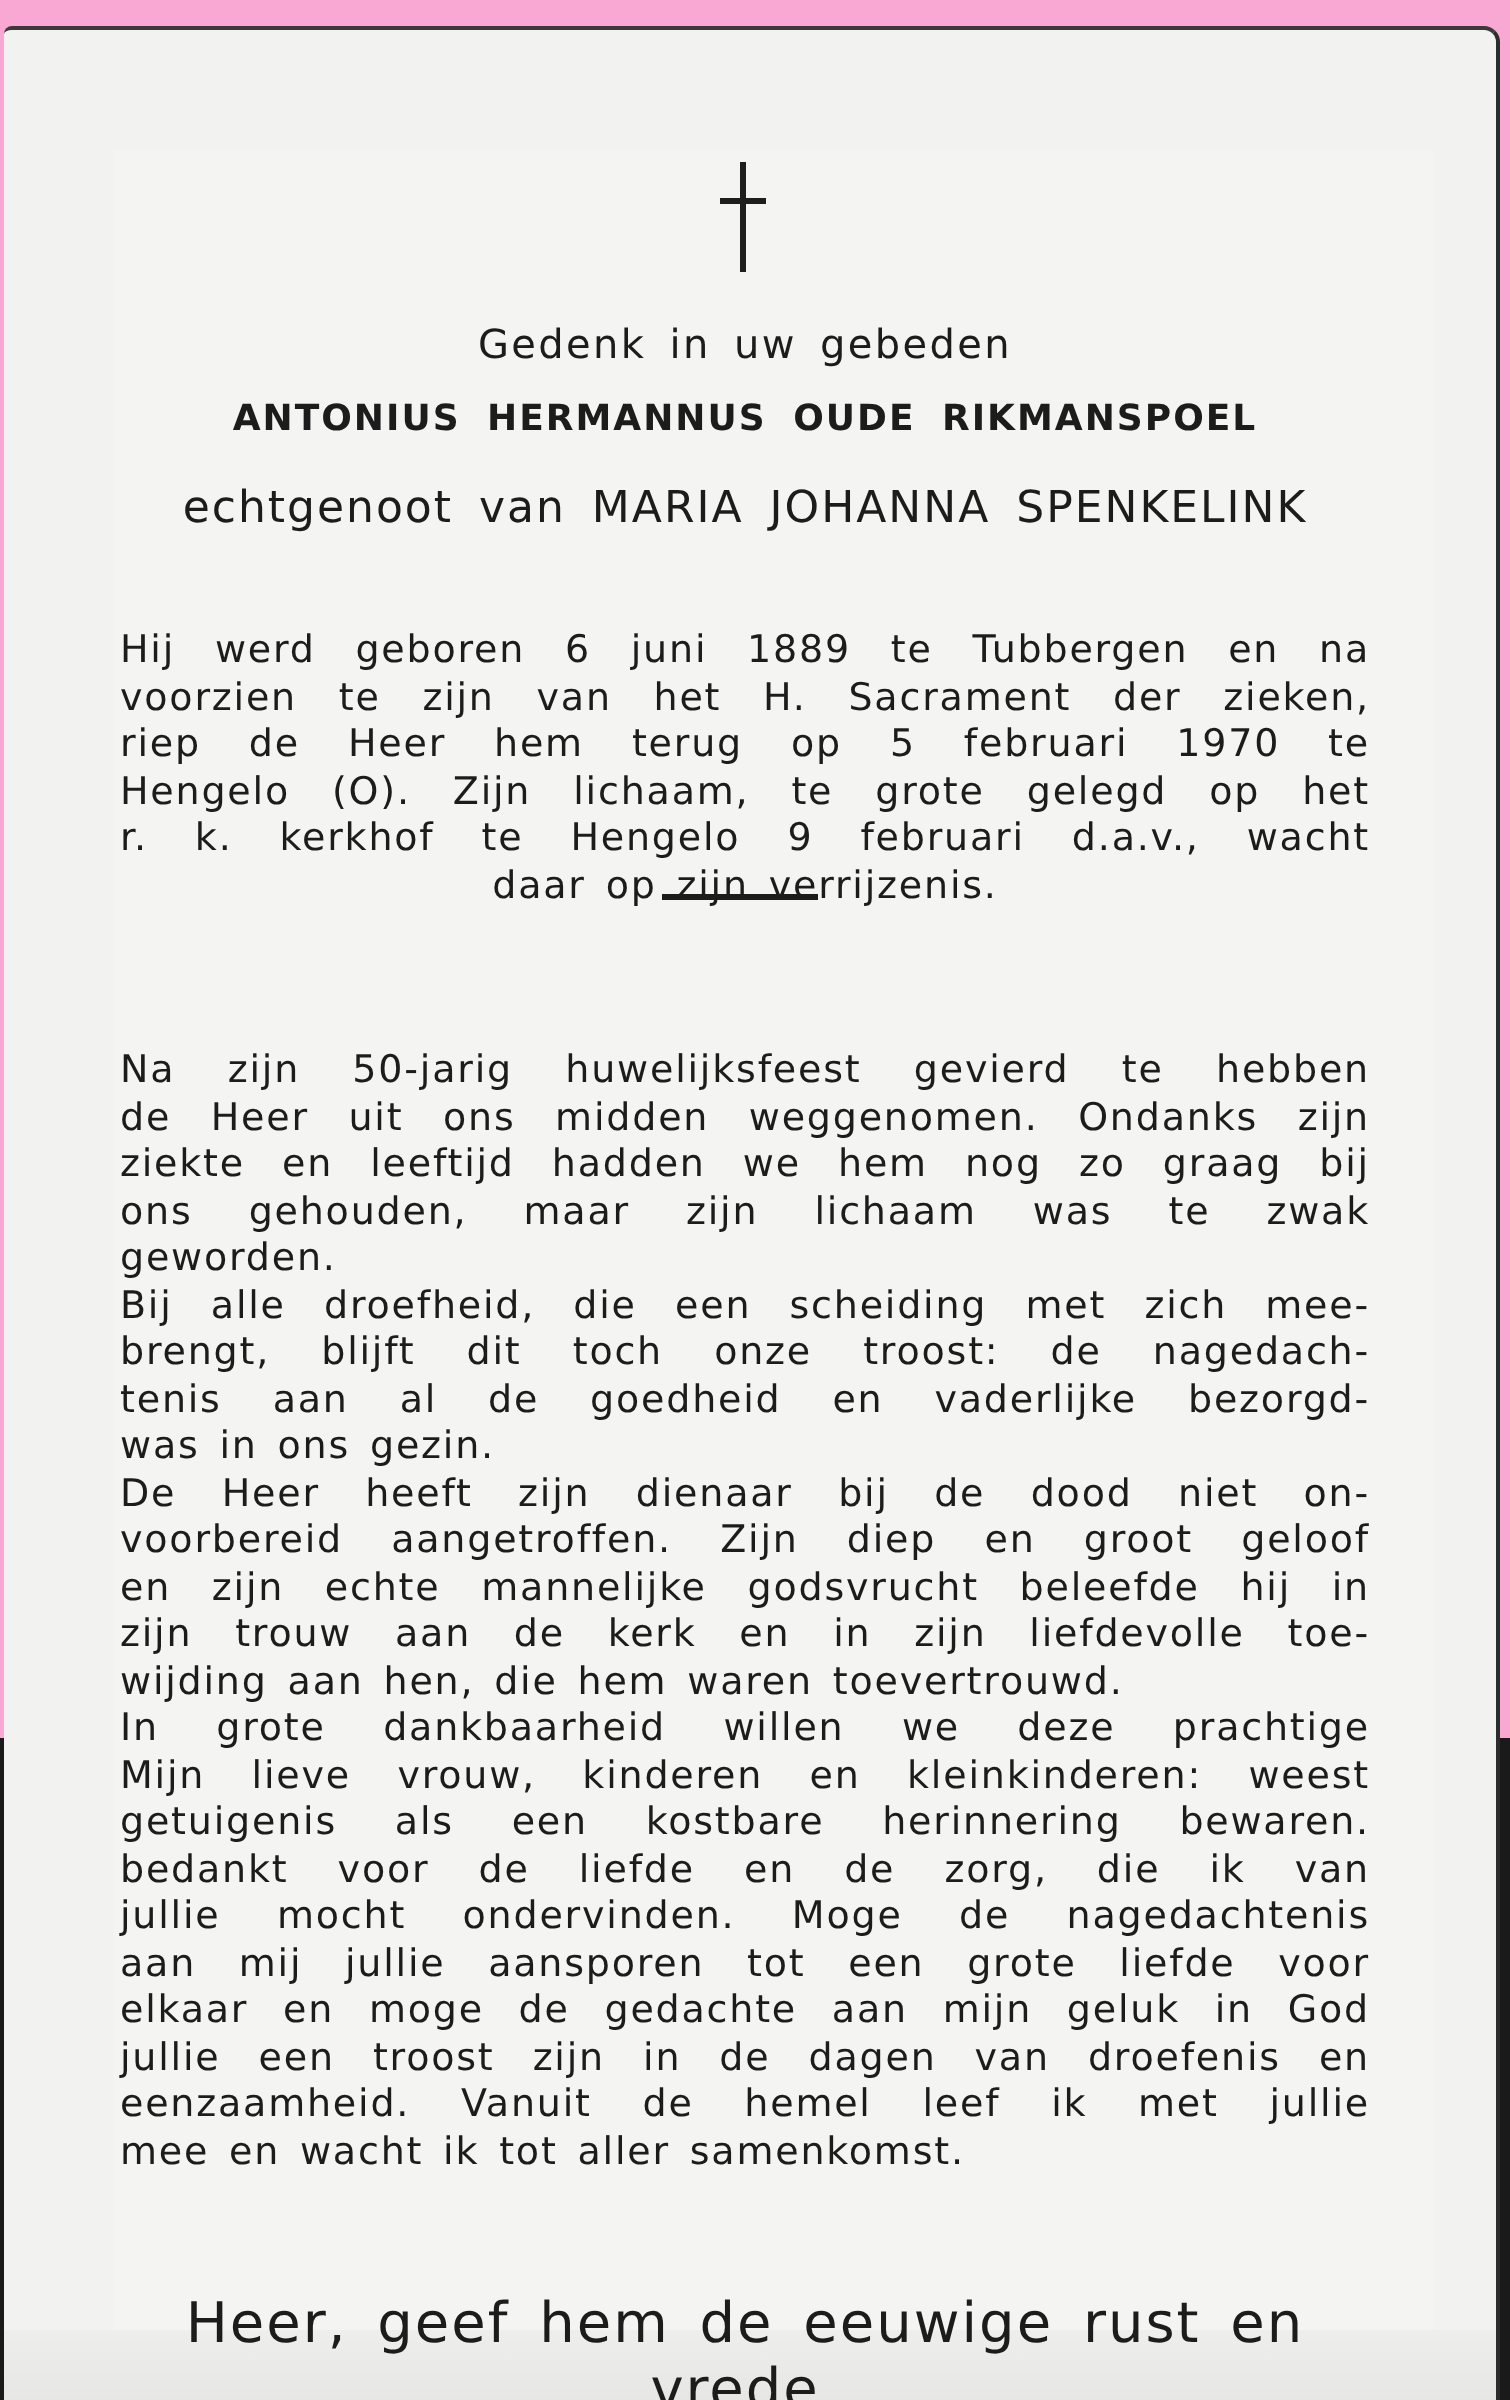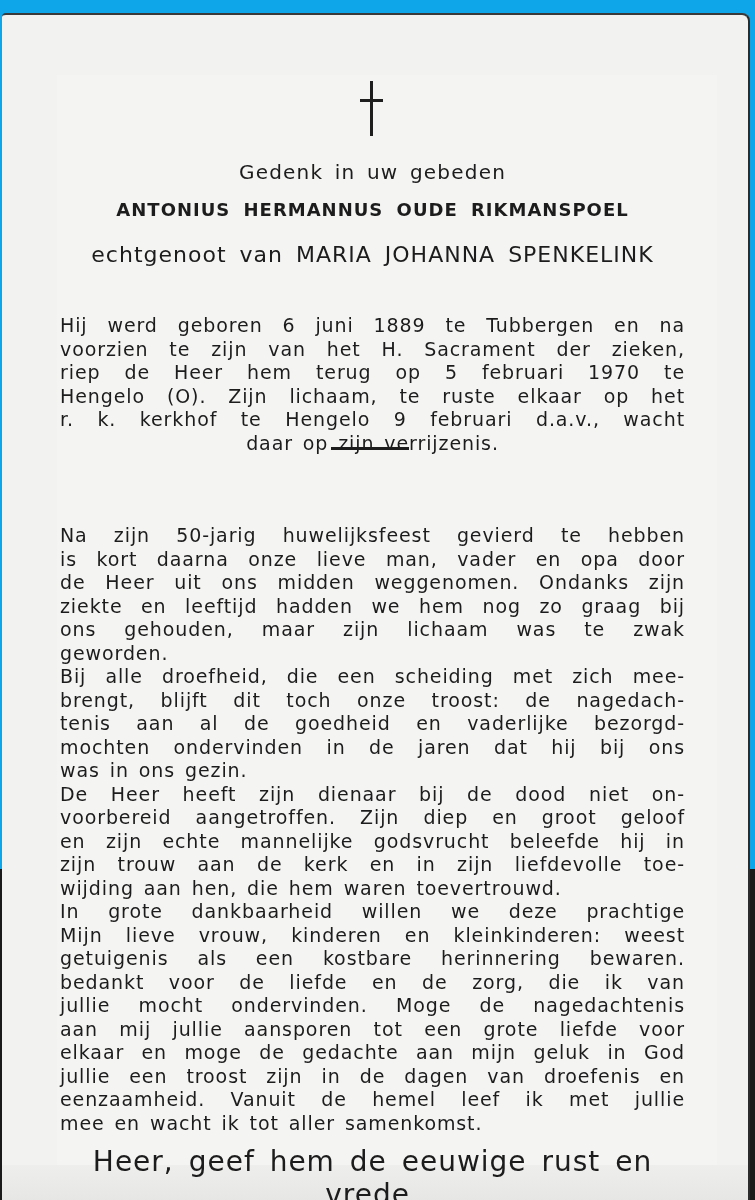--- a/index.html
+++ b/index.html
@@ -8,21 +8,21 @@
       width: 755px;
       height: 1200px;
       overflow: hidden;
       background: #1a1a1a;
     }
     .scan {
       position: absolute;
       left: 0; top: 0;
       width: 755px;
       height: 869px;
-      background: #0ea5e9;
+      background: #f9a8d4;
     }
     .card {
       position: absolute;
       left: 2px;
       top: 13px;
       width: 748px;
       height: 1187px;
       background: #f2f2f1;
       border-top: 2px solid #3a3a3a;
       border-right: 2px solid #2c2c2c;
@@ -141,38 +141,36 @@
   </div>
 
   <div class="text center intro">Gedenk in uw gebeden</div>
   <div class="text center name">ANTONIUS HERMANNUS OUDE RIKMANSPOEL</div>
   <div class="text center spouse">echtgenoot van MARIA JOHANNA SPENKELINK</div>
 
   <div class="text para bio">
     <span class="line">Hij werd geboren 6 juni 1889 te Tubbergen en na</span>
     <span class="line">voorzien te zijn van het H. Sacrament der zieken,</span>
     <span class="line">riep de Heer hem terug op 5 februari 1970 te</span>
-    <span class="line">Hengelo (O). Zijn lichaam, te ruste elkaar op het</span>
+    <span class="line">Hengelo (O). Zijn lichaam, te grote gelegd op het</span>
     <span class="line">r. k. kerkhof te Hengelo 9 februari d.a.v., wacht</span>
     <span class="line centered">daar op zijn verrijzenis.</span>
   </div>
 
   <div class="divider"></div>
 
   <div class="text para body-text">
     <span class="line">Na zijn 50-jarig huwelijksfeest gevierd te hebben</span>
-    <span class="line">is kort daarna onze lieve man, vader en opa door</span>
     <span class="line">de Heer uit ons midden weggenomen. Ondanks zijn</span>
     <span class="line">ziekte en leeftijd hadden we hem nog zo graag bij</span>
     <span class="line">ons gehouden, maar zijn lichaam was te zwak</span>
     <span class="line last">geworden.</span>
     <span class="line">Bij alle droefheid, die een scheiding met zich mee-</span>
     <span class="line">brengt, blijft dit toch onze troost: de nagedach-</span>
     <span class="line">tenis aan al de goedheid en vaderlijke bezorgd-</span>
-    <span class="line">mochten ondervinden in de jaren dat hij bij ons</span>
     <span class="line last">was in ons gezin.</span>
     <span class="line">De Heer heeft zijn dienaar bij de dood niet on-</span>
     <span class="line">voorbereid aangetroffen. Zijn diep en groot geloof</span>
     <span class="line">en zijn echte mannelijke godsvrucht beleefde hij in</span>
     <span class="line">zijn trouw aan de kerk en in zijn liefdevolle toe-</span>
     <span class="line last">wijding aan hen, die hem waren toevertrouwd.</span>
     <span class="line">In grote dankbaarheid willen we deze prachtige</span>
     <span class="line">Mijn lieve vrouw, kinderen en kleinkinderen: weest</span>
     <span class="line">getuigenis als een kostbare herinnering bewaren.</span>
     <span class="line">bedankt voor de liefde en de zorg, die ik van</span>

